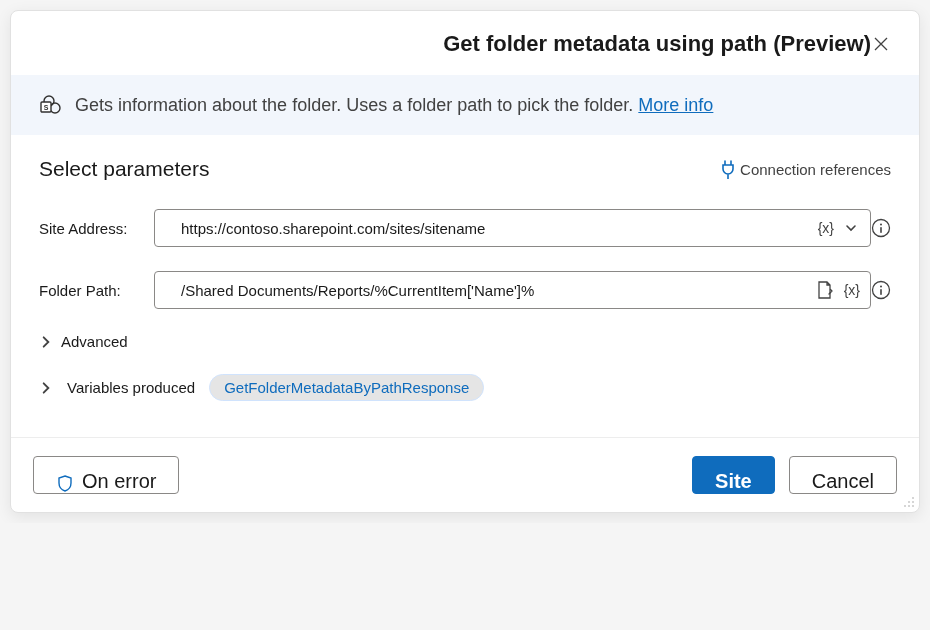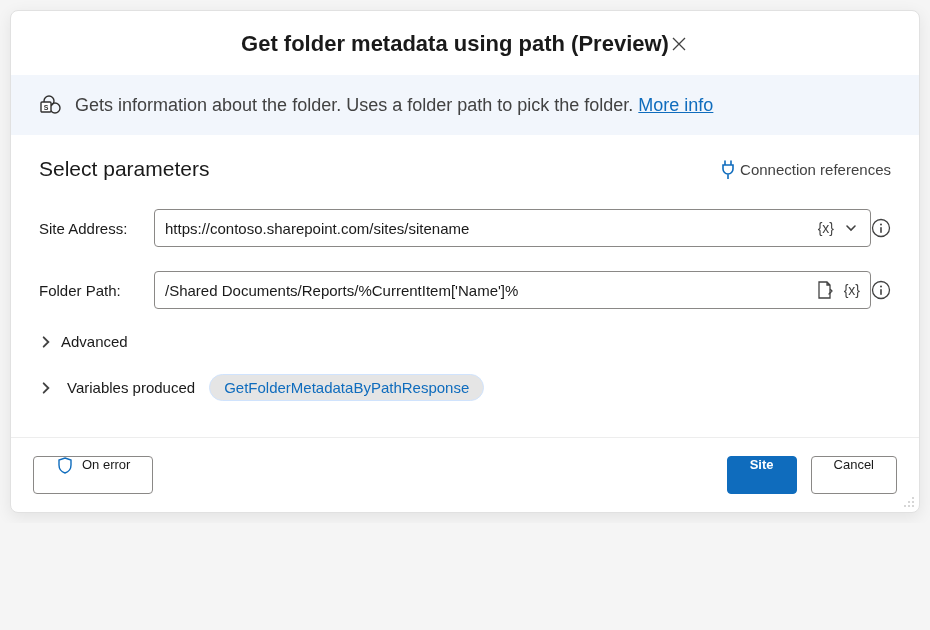--- a/index.html
+++ b/index.html
@@ -18,21 +18,21 @@
     .dialog {
       width: 910px;
       background: #ffffff;
       border: 1px solid #e1e1e1;
       border-radius: 8px;
       box-shadow: 0 4px 16px rgba(0,0,0,0.08);
       overflow: hidden;
     }
     .header {
       display: flex;
-      justify-content: center;
+      justify-content: flex-end;
       align-items: center;
       padding: 20px 28px 18px 28px;
     }
     .title {
       font-size: 22px;
       font-weight: 600;
       color: #1a1a1a;
     }
     .close-btn {
       cursor: pointer;
@@ -106,21 +106,21 @@
       font-size: 15px;
       color: #1a1a1a;
     }
     .input-wrapper {
       flex: 1;
       display: flex;
       align-items: center;
       border: 1px solid #8a8886;
       border-radius: 4px;
       height: 38px;
-      padding: 0 6px 0 10px;
+      padding: 0 6px 0 26px;
     }
     .input-field {
       flex: 1;
       border: none;
       outline: none;
       font-size: 15px;
       color: #1a1a1a;
       font-family: inherit;
     }
     .input-action {
@@ -175,25 +175,25 @@
       display: flex;
       justify-content: space-between;
       align-items: center;
       padding: 18px 22px;
       border-top: 1px solid #ededed;
     }
     .btn {
       height: 38px;
       padding: 0 22px;
       border-radius: 4px;
-      font-size: 13px;
+      font-size: 20px;
       font-family: inherit;
       cursor: pointer;
       display: flex;
-      align-items: flex-start;
+      align-items: flex-end;
       gap: 8px;
     }
     .btn-secondary {
       background: #ffffff;
       border: 1px solid #8a8886;
       color: #1a1a1a;
     }
     .btn-primary {
       background: #0f6cbd;
       border: 1px solid #0f6cbd;

